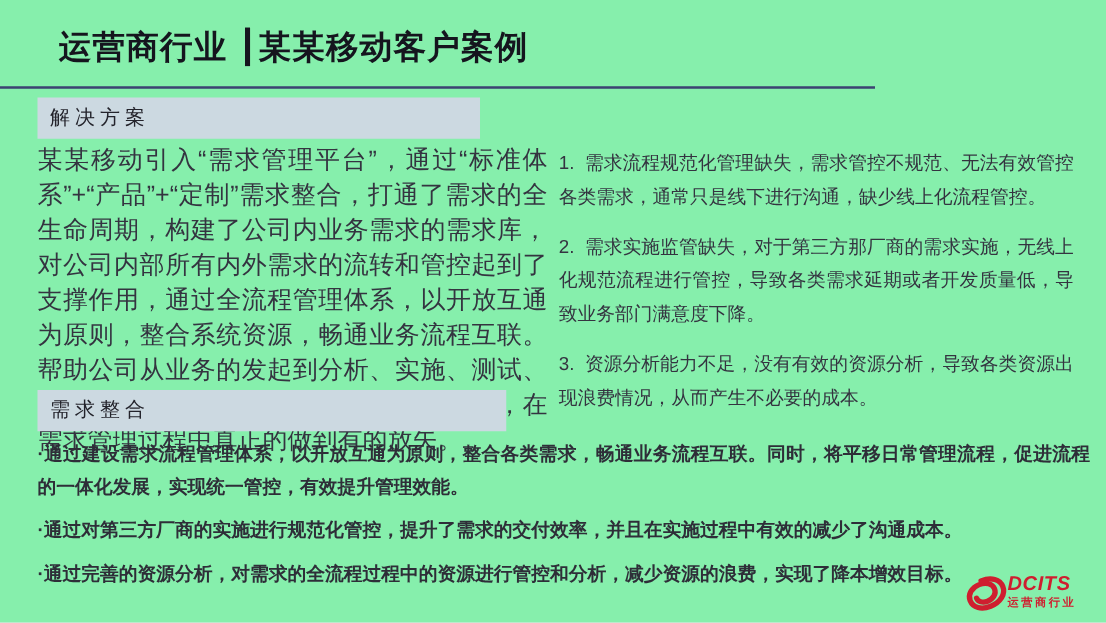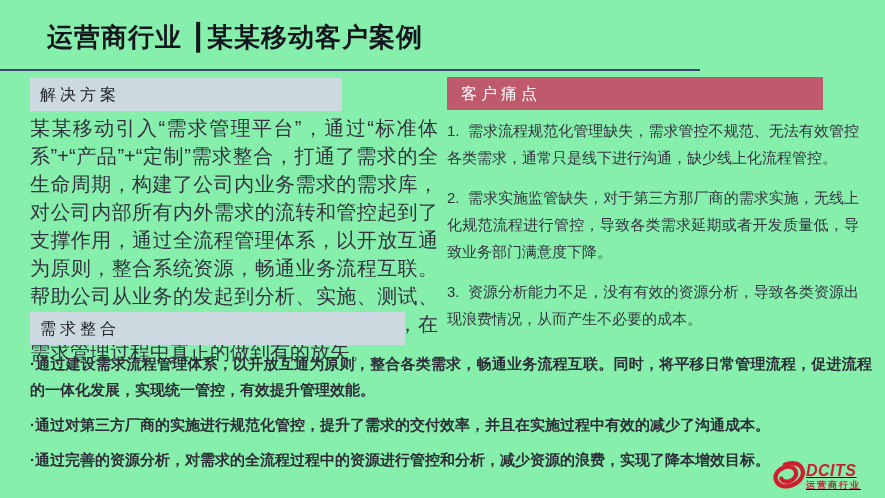--- a/index.html
+++ b/index.html
@@ -20,42 +20,42 @@
     position:absolute;left:0;top:69px;
     width:700px;height:2px;background:#3c4272;
   }
   .sec-header{
     position:absolute;height:33px;line-height:33px;
     font-size:16px;letter-spacing:4px;padding-left:10px;
     box-sizing:border-box;
   }
   .sec-header.gray{background:#ccd9e1;color:#23232b;}
   .sec-header.rose{background:#bf5a6c;color:#ffffff;padding-left:14px;}
-  .solution-header{left:30px;top:78px;width:312px;}
+  .solution-header{left:30px;top:78px;width:354px;}
   .pain-header{left:447px;top:77px;width:376px;}
   .benefits-header{left:30px;top:312px;width:375px;}
   .solution-body{
     position:absolute;left:30px;top:114px;width:408px;
     font-size:20px;line-height:28px;color:#343440;
     text-align:justify;white-space:pre-wrap;
   }
   .pain-list{
     position:absolute;left:447px;top:117px;width:412px;
     font-size:15px;line-height:27px;color:#343440;
   }
   .pain-item{margin-bottom:13px;white-space:pre-wrap;text-align:justify;}
   .benefits-list{
     position:absolute;left:30px;top:351px;width:842px;
     font-size:15px;line-height:26px;color:#2e2e38;
     font-weight:600;
   }
   .benefit-item{margin-bottom:9px;white-space:pre-wrap;text-align:justify;}
   .logo{
     position:absolute;right:24px;bottom:8px;
-    display:flex;align-items:flex-end;gap:0;text-decoration:underline;
+    display:flex;align-items:flex-start;gap:0;
   }
   .logo-icon{width:34px;height:30px;}
   .logo-text{display:flex;flex-direction:column;line-height:1;}
   .logo-name{
     font-size:16px;font-weight:bold;font-style:italic;
     color:#cf1e2f;letter-spacing:0.5px;
   }
   .logo-sub{
     font-size:9px;color:#cf1e2f;font-weight:bold;
     letter-spacing:2px;margin-top:2px;
@@ -67,21 +67,20 @@
 <div class="slide">
 
   <div class="page-title">运营商行业 ┃某某移动客户案例</div>
 
   <div class="title-underline"></div>
 
   <div class="sec-header gray solution-header">解决方案</div>
 
   <div class="solution-body">某某移动引入“需求管理平台”，通过“标准体系”+“产品”+“定制”需求整合，打通了需求的全生命周期，构建了公司内业务需求的需求库，对公司内部所有内外需求的流转和管控起到了支撑作用，通过全流程管理体系，以开放互通为原则，整合系统资源，畅通业务流程互联。帮助公司从业务的发起到分析、实施、测试、交付、评估等一系列流程进行规范化管控，在需求管理过程中真正的做到有的放矢。</div>
 
-  <div class="sec-header rose pain-header">客户痛点</div>
 
   <div class="pain-list">
     <div class="pain-item">1.  需求流程规范化管理缺失，需求管控不规范、无法有效管控各类需求，通常只是线下进行沟通，缺少线上化流程管控。</div>
     <div class="pain-item">2.  需求实施监管缺失，对于第三方那厂商的需求实施，无线上化规范流程进行管控，导致各类需求延期或者开发质量低，导致业务部门满意度下降。</div>
     <div class="pain-item">3.  资源分析能力不足，没有有效的资源分析，导致各类资源出现浪费情况，从而产生不必要的成本。</div>
   </div>
 
   <div class="sec-header gray benefits-header">需求整合</div>
 
   <div class="benefits-list">

